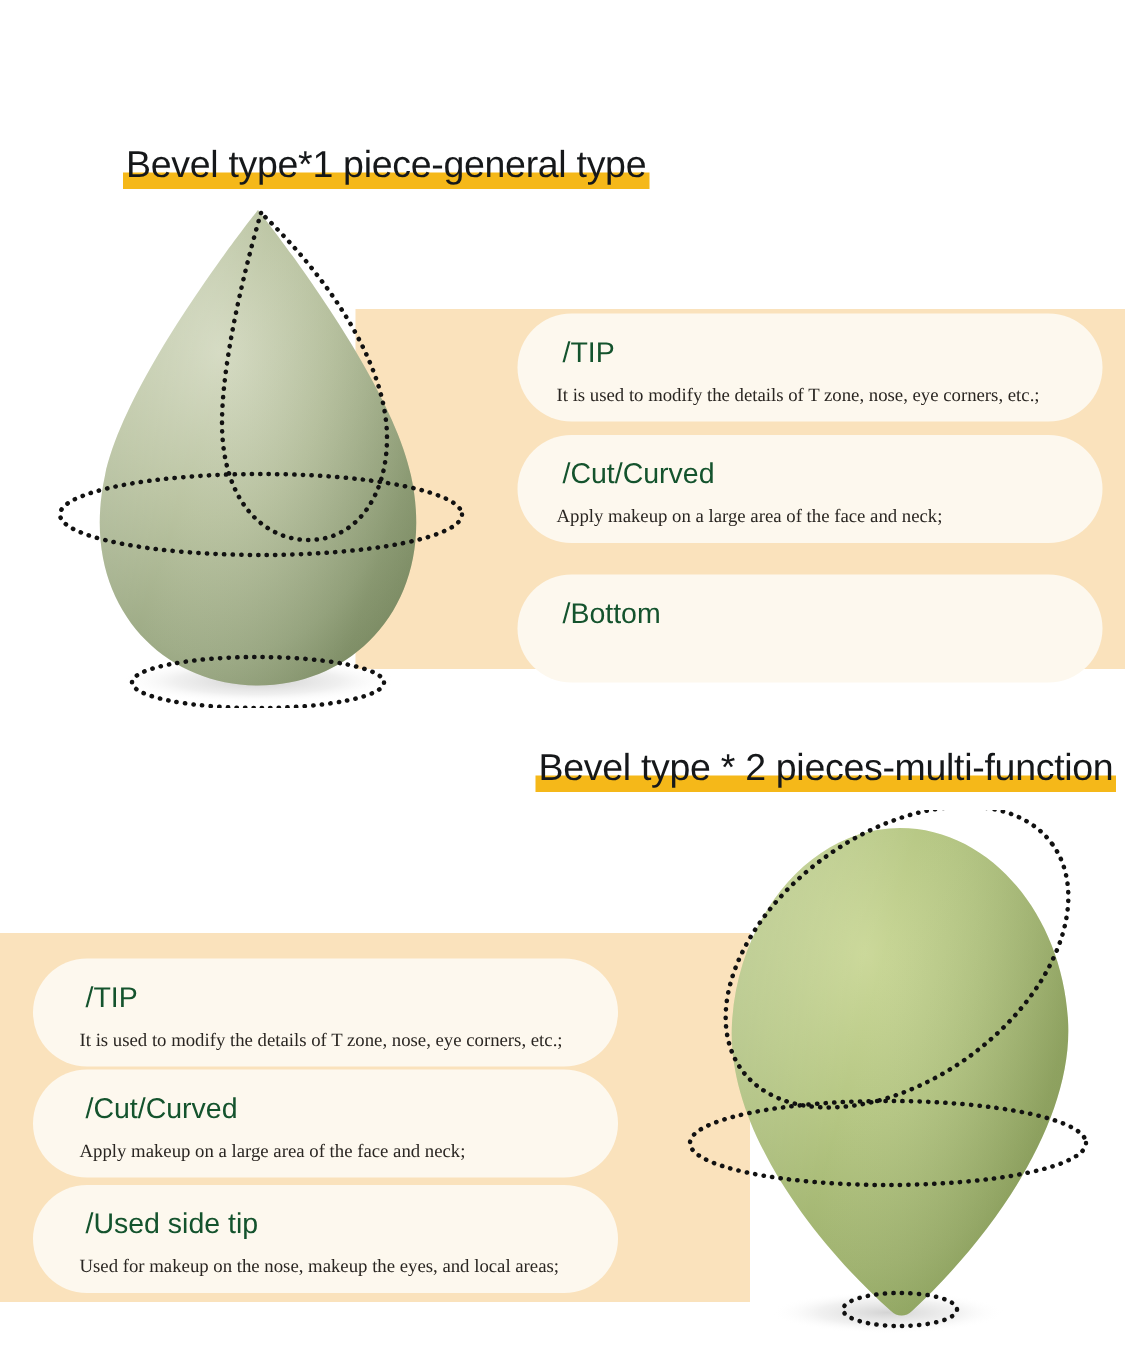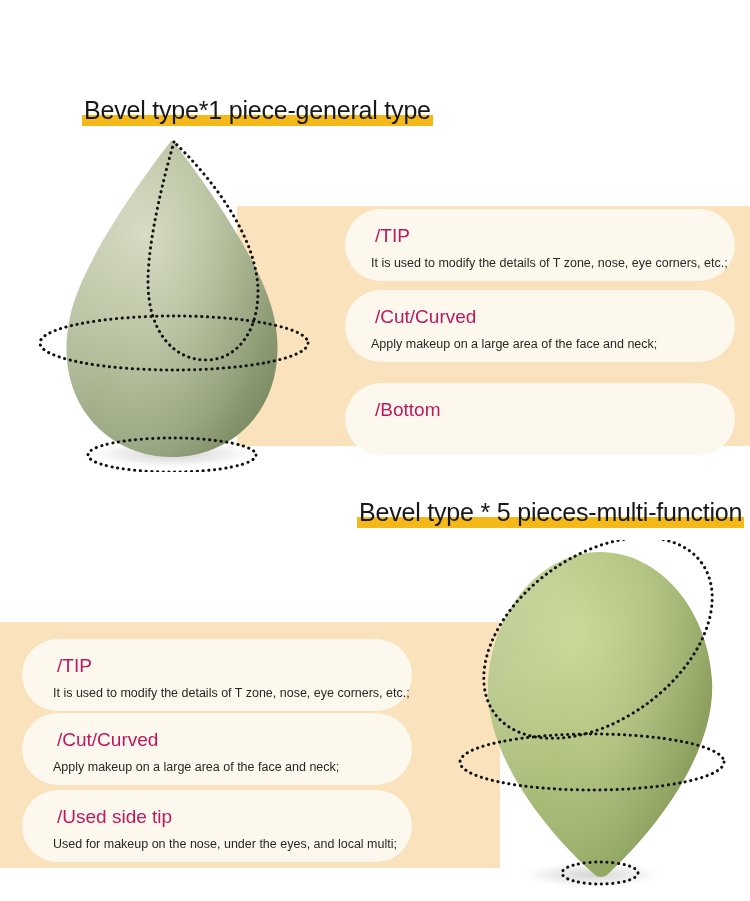--- a/index.html
+++ b/index.html
@@ -51,26 +51,26 @@
     position:absolute;
     background:#FDF8EE;
     border-radius:44px;
     z-index:12;
     box-sizing:border-box;
   }
   .card-head{
     font-family:"Liberation Sans", sans-serif;
     font-size:19px;
     font-weight:400;
-    color:#be185d;
+    color:#14532d;
     line-height:1;
     white-space:nowrap;
   }
   .card-body{
-    font-family:Liberation Sans, sans-serif;
+    font-family:Liberation Serif, serif;
     font-size:12.5px;
     font-weight:400;
     color:#2a2622;
     line-height:1.2;
     white-space:nowrap;
   }
 
   
   .card-right{ left:345px; width:390px; height:72px; }
   .card-right .card-head{ position:absolute; left:30px; top:17px; }
@@ -143,21 +143,21 @@
     <div class="card-head">/Cut/Curved</div>
     <div class="card-body">Apply makeup on a large area of the face and neck;</div>
   </div>
   <div class="card card-right" id="card-t3">
     <div class="card-head">/Bottom</div>
   </div>
 
   <div class="peach-panel" id="panel-bottom"></div>
 
   <div class="section-title" id="title-two">
-    <span class="hl">Bevel type * 5 pieces-multi-function</span>
+    <span class="hl">Bevel type * 2 pieces-multi-function</span>
   </div>
 
   <svg class="sponge" id="sponge-bottom" viewBox="0 0 318 361">
     <defs>
       <radialGradient id="g2" cx="40%" cy="26%" r="84%">
         <stop offset="0%" stop-color="#c8d694"></stop>
         <stop offset="40%" stop-color="#b2c47e"></stop>
         <stop offset="76%" stop-color="#9cb069"></stop>
         <stop offset="100%" stop-color="#87a053"></stop>
       </radialGradient>
@@ -188,16 +188,16 @@
   <div class="card card-left" id="card-b1">
     <div class="card-head">/TIP</div>
     <div class="card-body">It is used to modify the details of T zone, nose, eye corners, etc.;</div>
   </div>
   <div class="card card-left" id="card-b2">
     <div class="card-head">/Cut/Curved</div>
     <div class="card-body">Apply makeup on a large area of the face and neck;</div>
   </div>
   <div class="card card-left" id="card-b3">
     <div class="card-head">/Used side tip</div>
-    <div class="card-body">Used for makeup on the nose, under the eyes, and local multi;</div>
+    <div class="card-body">Used for makeup on the nose, makeup the eyes, and local areas;</div>
   </div>
 
 </div>
 
 </body></html>

